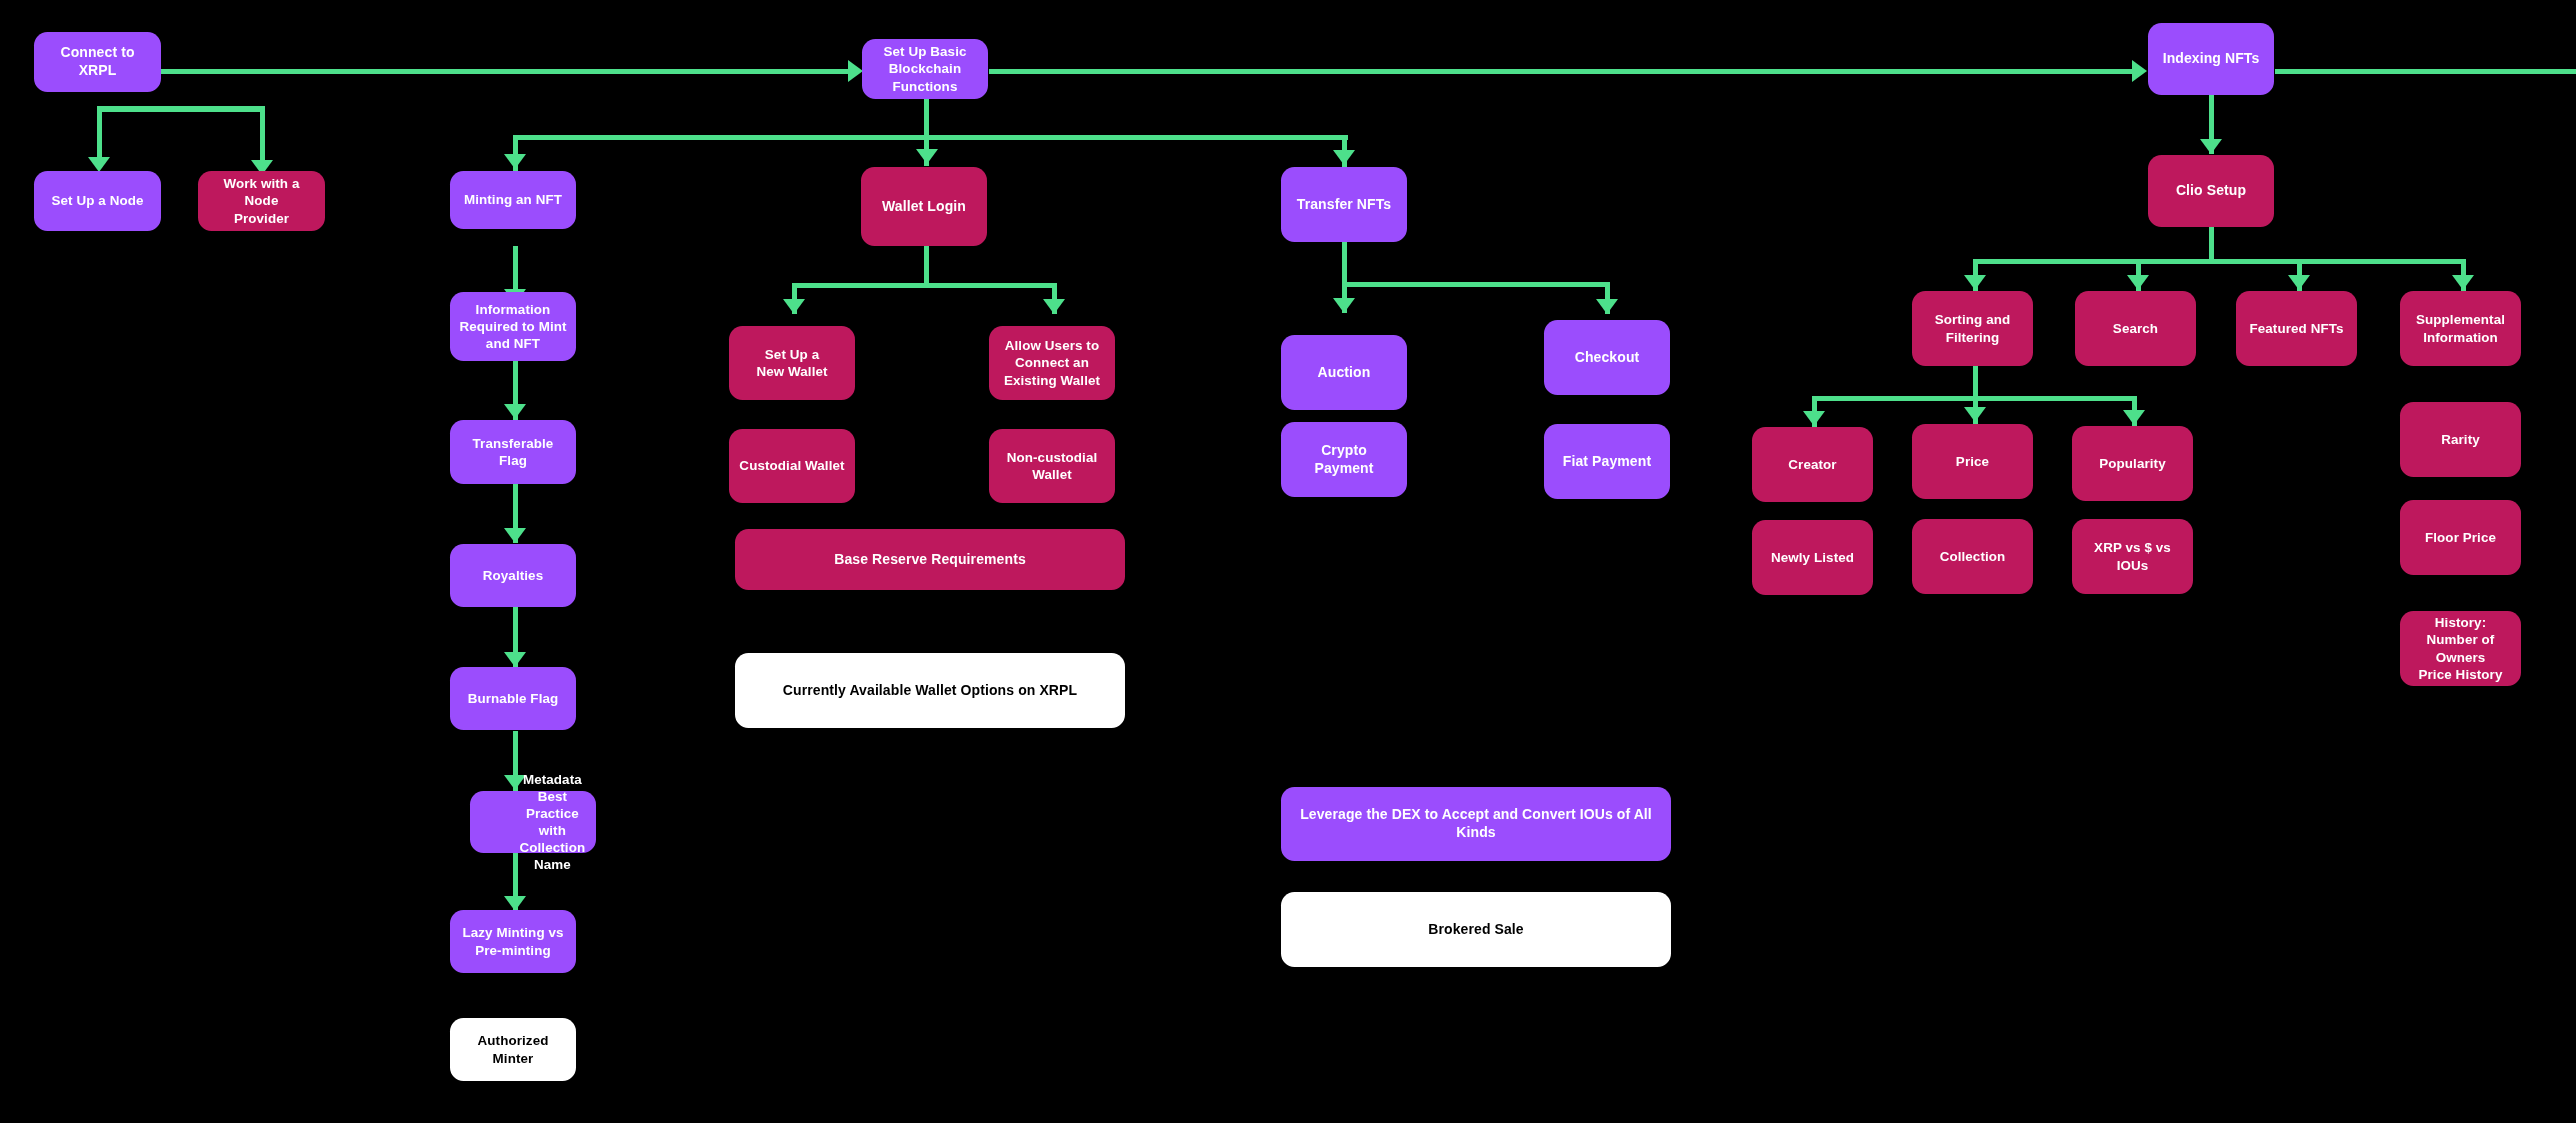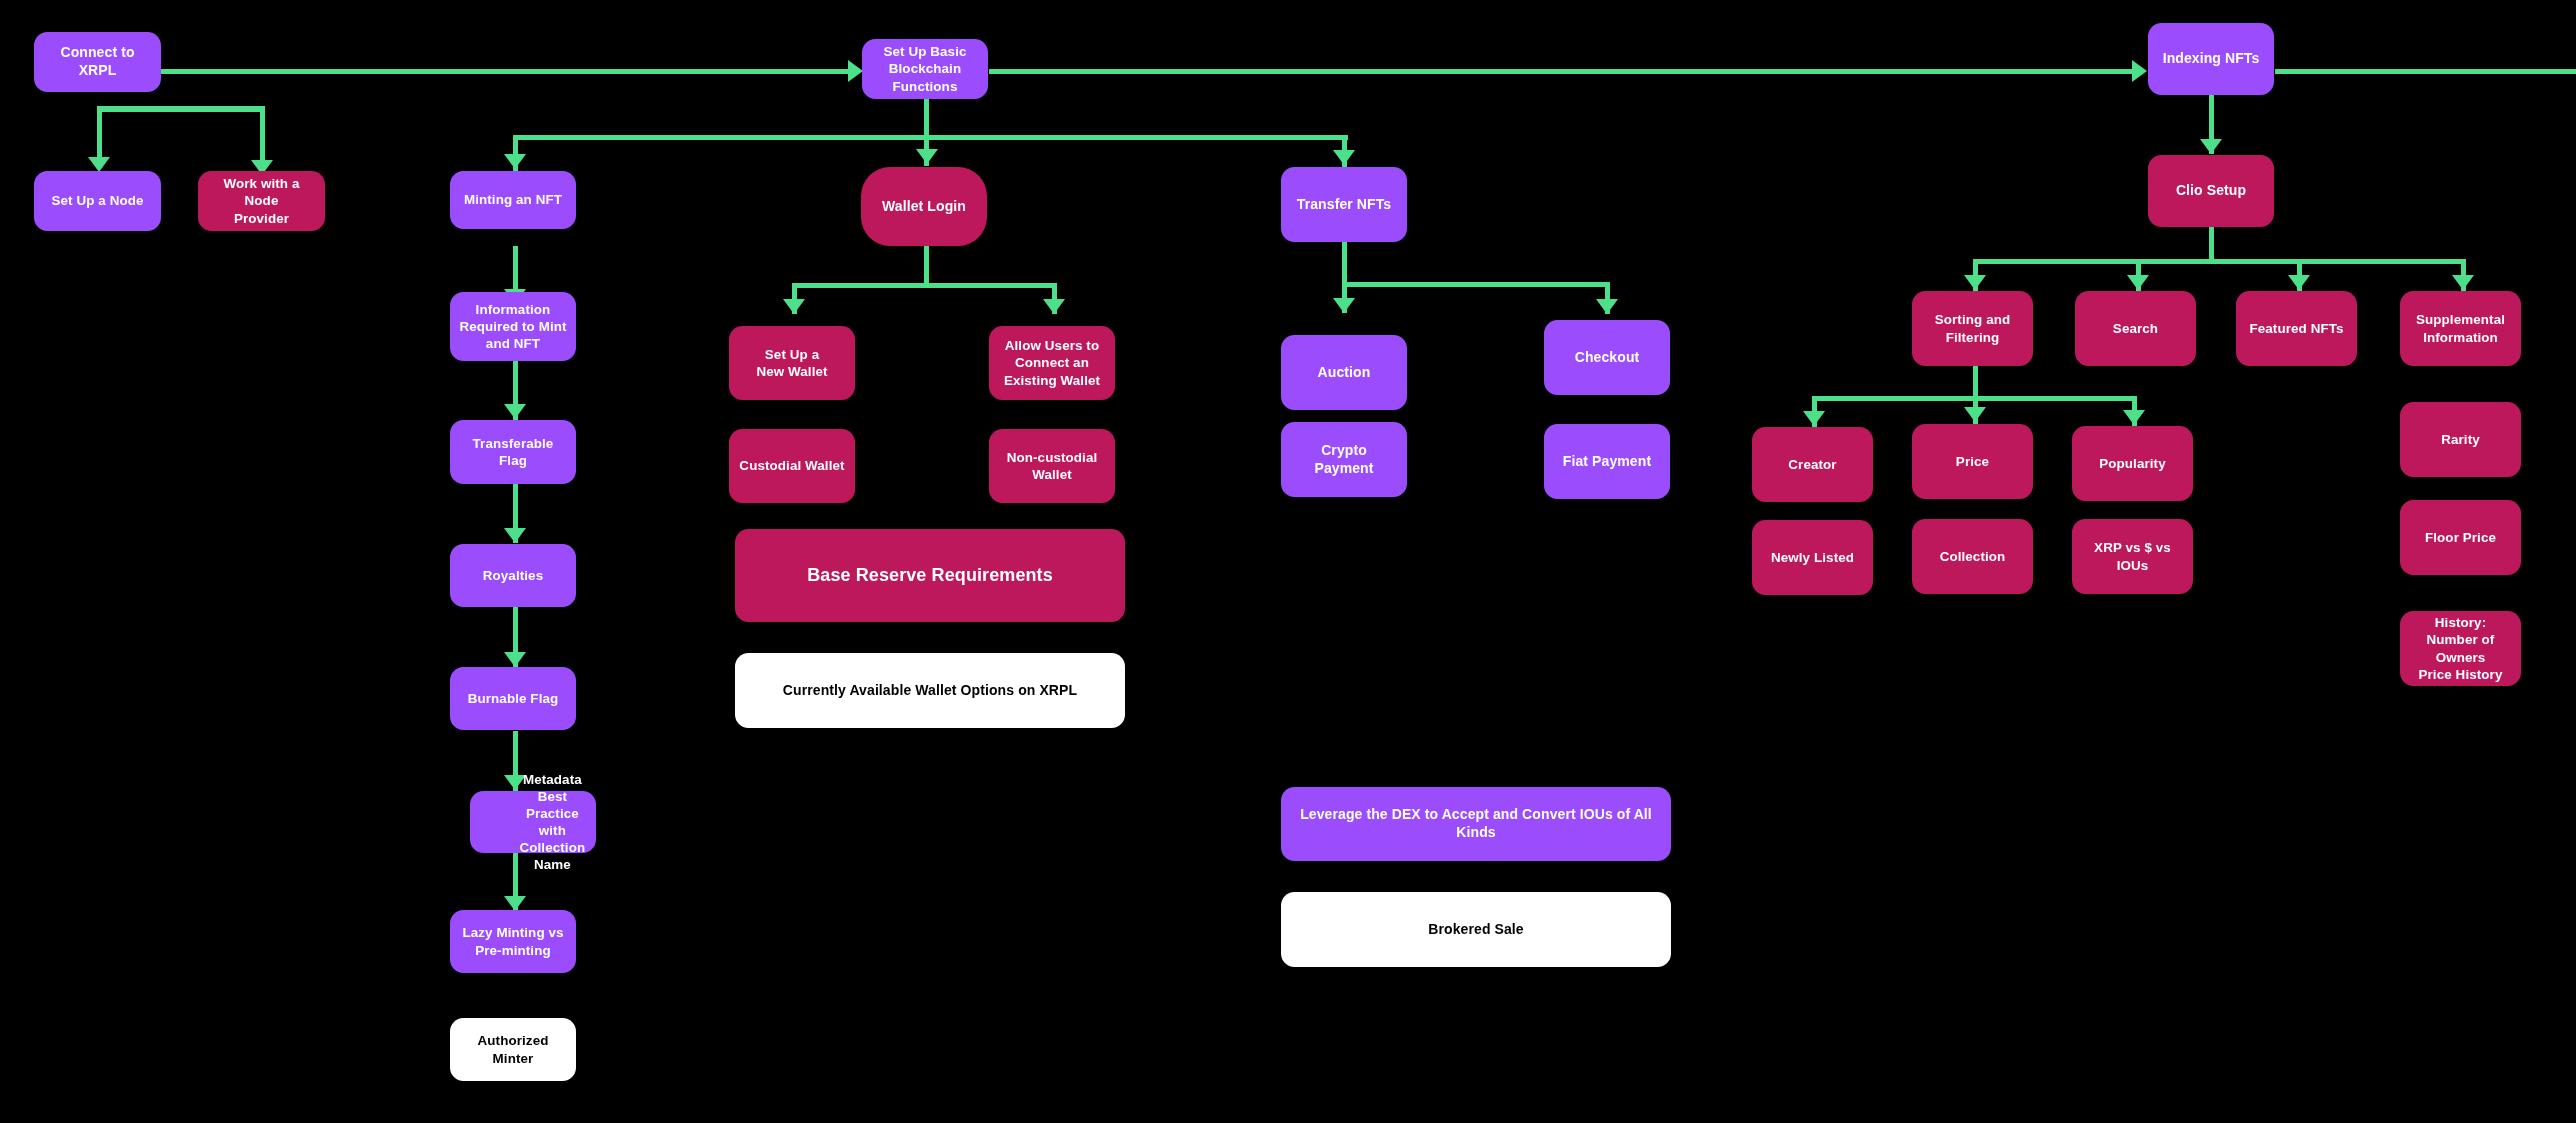--- a/index.html
+++ b/index.html
@@ -173,35 +173,35 @@
 
   <div class="node purple" style="left:470px; top:791px; width:126px; height:62px; font-size:13.4px;padding-left:48px;">Metadata Best
 Practice with
 Collection Name</div>
 
   <div class="node purple" style="left:450px; top:910px; width:126px; height:63px; font-size:13.4px;">Lazy Minting vs
 Pre-minting</div>
 
   <div class="node white" style="left:450px; top:1018px; width:126px; height:63px; font-size:13.4px;">Authorized Minter</div>
 
-  <div class="node dark" style="left:861px; top:167px; width:126px; height:79px; font-size:14px;border-radius:29px;">Wallet Login</div>
+  <div class="node dark" style="left:861px; top:167px; width:126px; height:79px; font-size:14px;">Wallet Login</div>
 
   <div class="node dark" style="left:729px; top:326px; width:126px; height:74px; font-size:13.4px;">Set Up a
 New Wallet</div>
 
   <div class="node dark" style="left:989px; top:326px; width:126px; height:74px; font-size:13.4px;">Allow Users to
 Connect an
 Existing Wallet</div>
 
   <div class="node dark" style="left:729px; top:429px; width:126px; height:74px; font-size:13.4px;">Custodial Wallet</div>
 
   <div class="node dark" style="left:989px; top:429px; width:126px; height:74px; font-size:13.4px;">Non-custodial
 Wallet</div>
 
-  <div class="node dark" style="left:735px; top:529px; width:390px; height:93px; font-size:18px;">Base Reserve Requirements</div>
+  <div class="node dark" style="left:735px; top:529px; width:390px; height:61px; font-size:14px;">Base Reserve Requirements</div>
 
   <div class="node white" style="left:735px; top:653px; width:390px; height:75px; font-size:14px;">Currently Available Wallet Options on XRPL</div>
 
   <div class="node purple" style="left:1281px; top:167px; width:126px; height:75px; font-size:14px;">Transfer NFTs</div>
 
   <div class="node purple" style="left:1281px; top:319px; width:126px; height:75px; font-size:14px;margin-top:16px;">Auction</div>
 
   <div class="node purple" style="left:1544px; top:320px; width:126px; height:75px; font-size:14px;">Checkout</div>
 
   <div class="node purple" style="left:1281px; top:422px; width:126px; height:75px; font-size:14px;">Crypto Payment</div>

